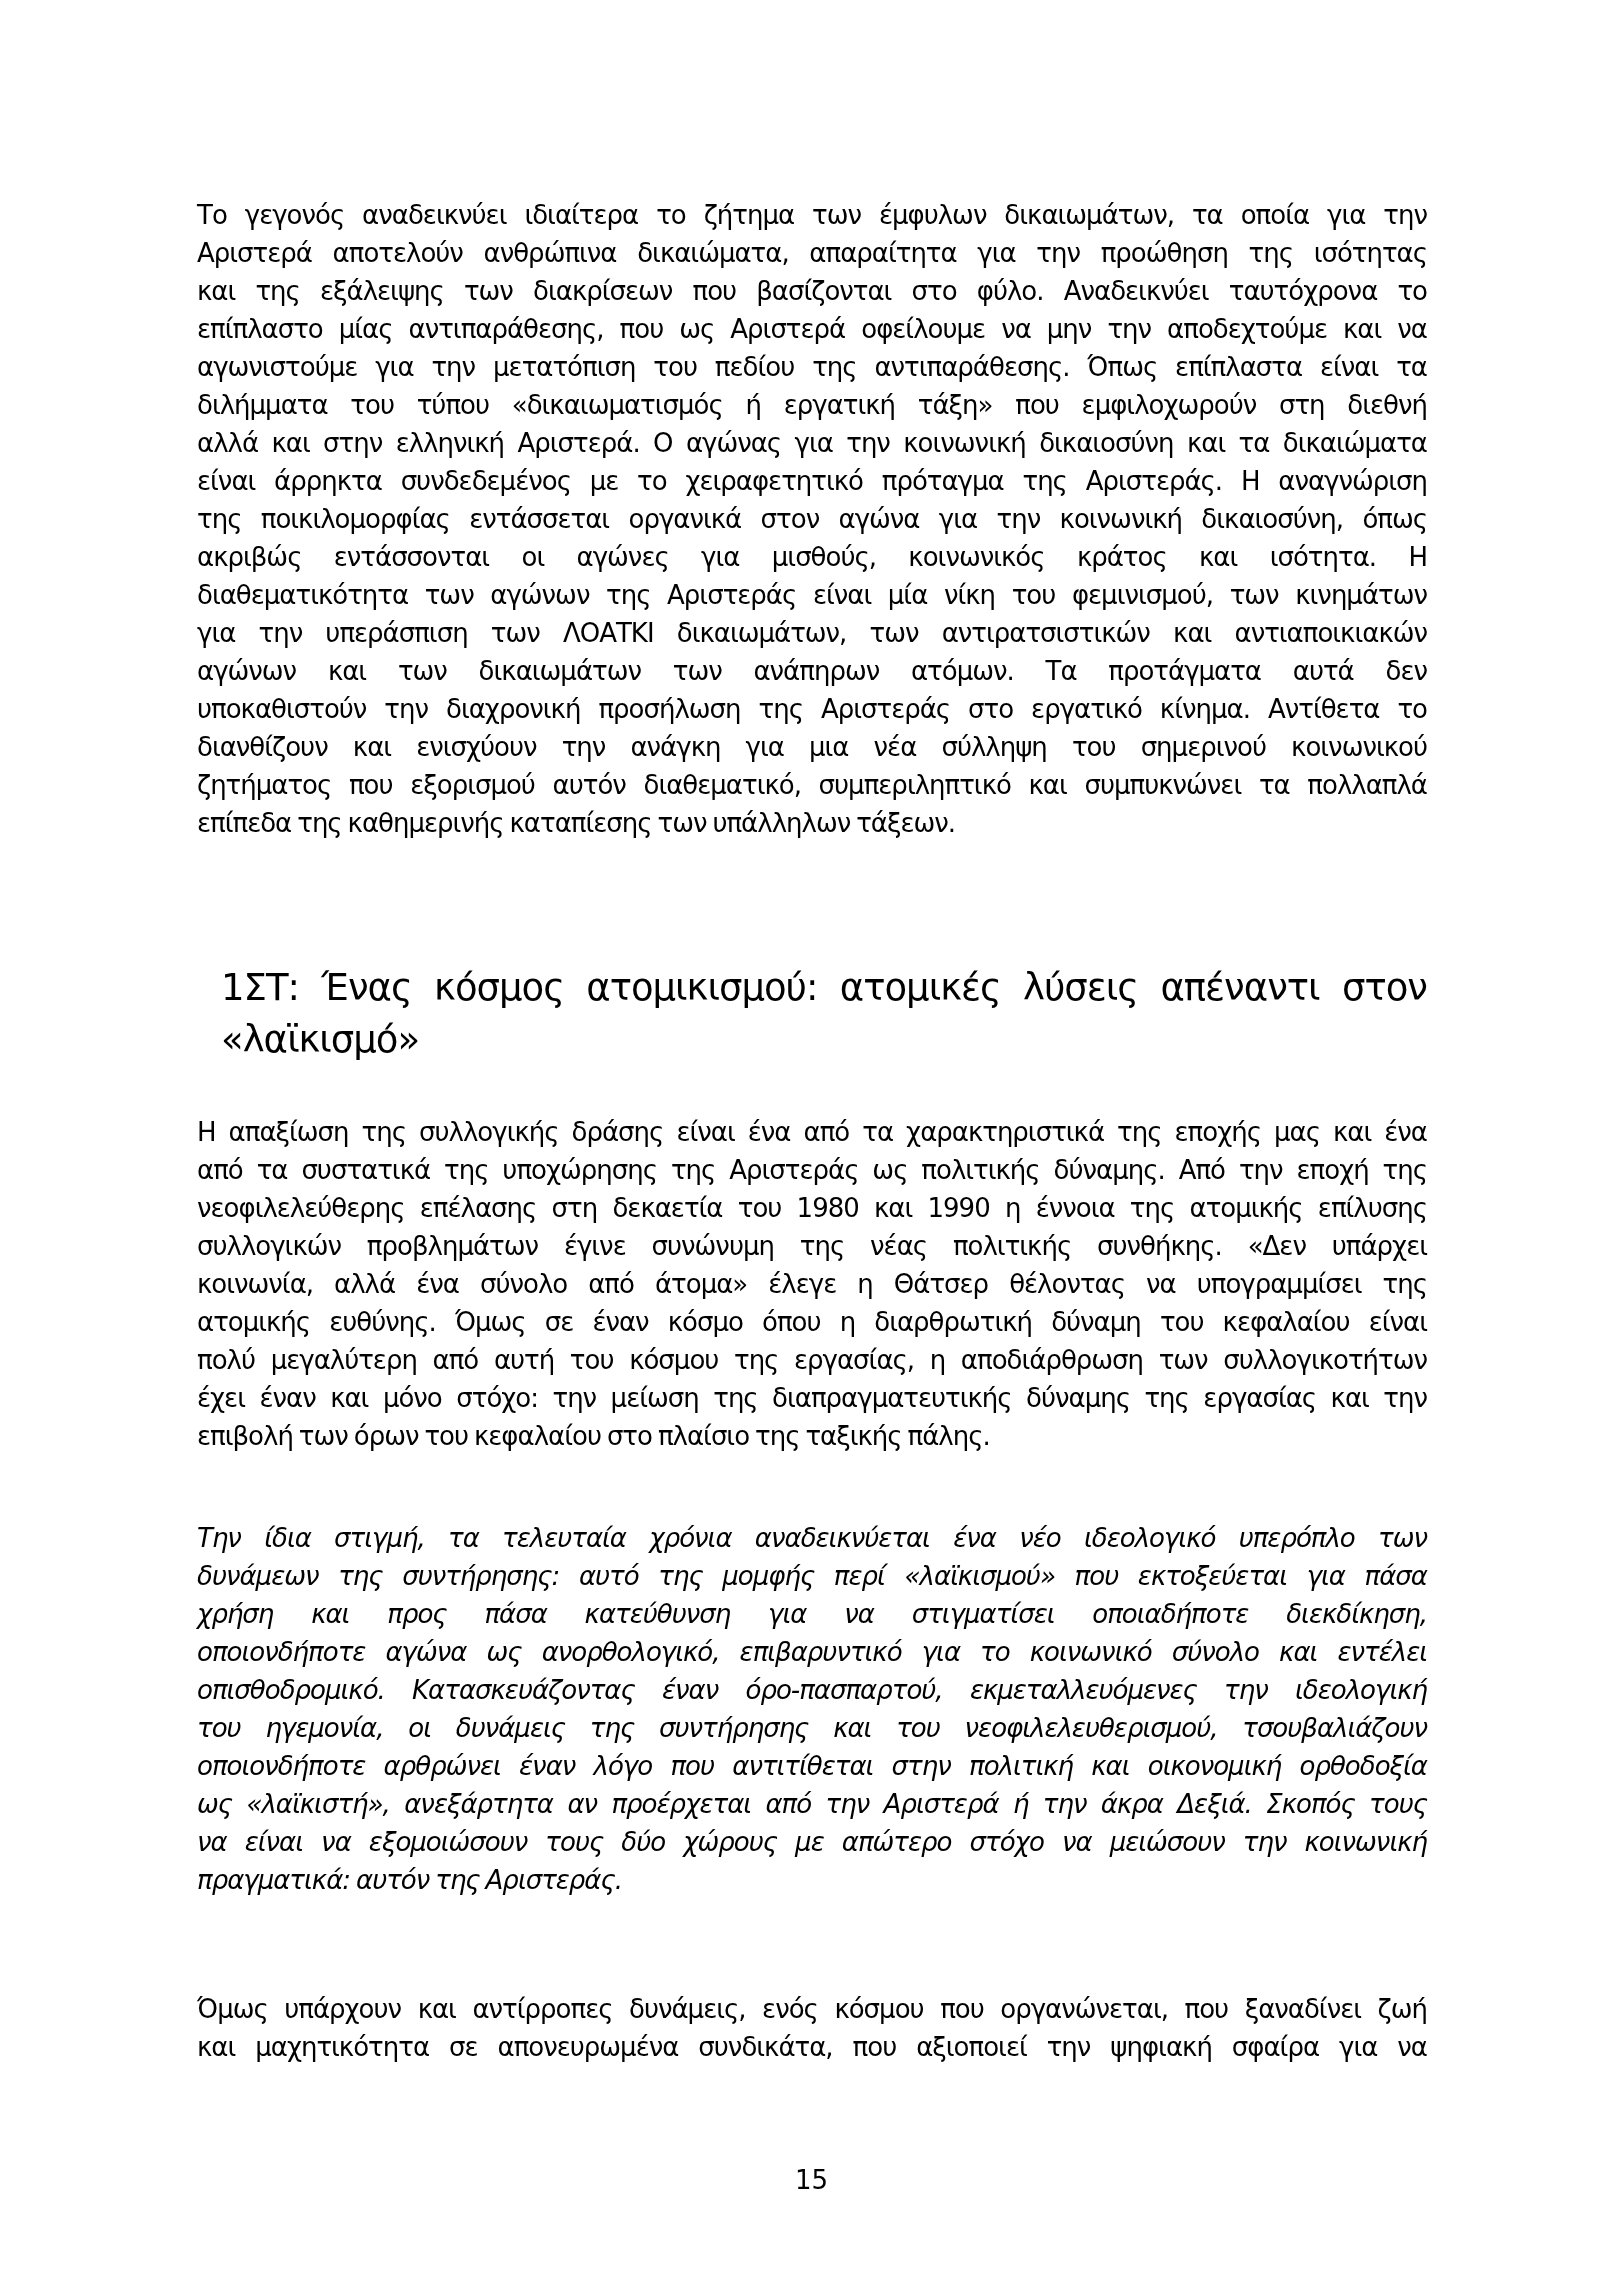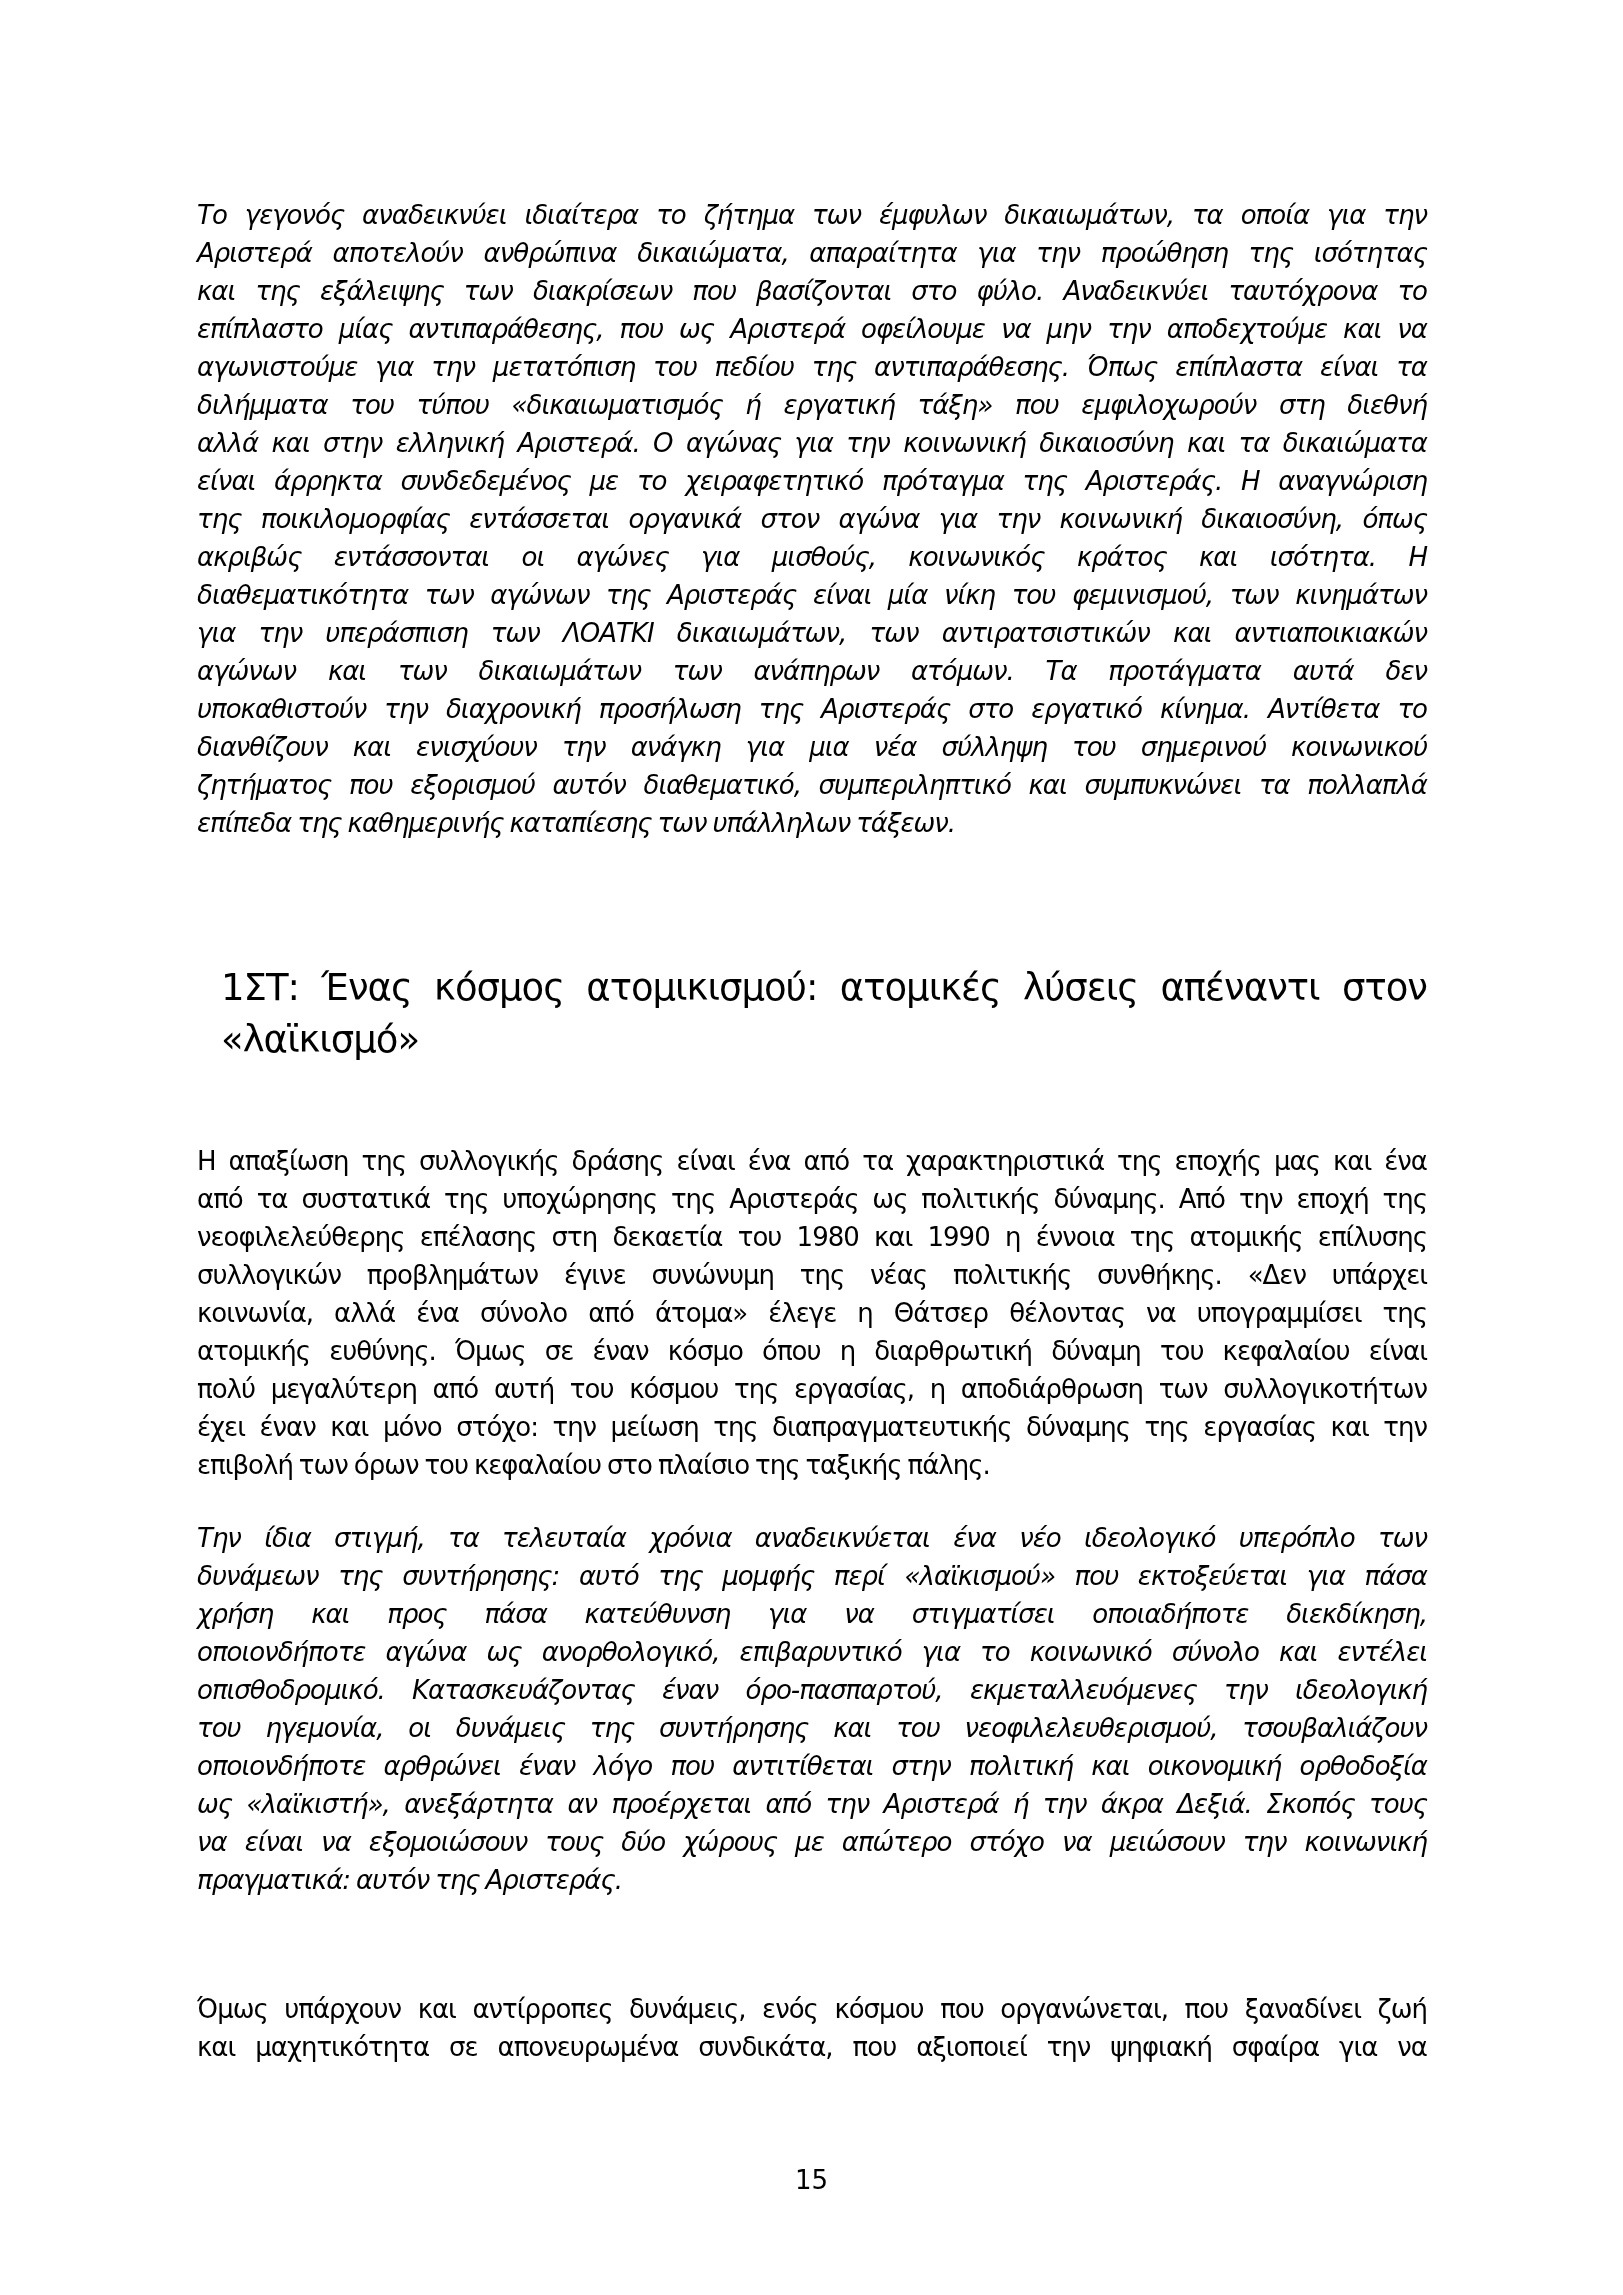--- a/index.html
+++ b/index.html
@@ -6,23 +6,23 @@
   body { width: 1623px; height: 2295px; position: relative; overflow: hidden;
          font-family: "DejaVu Sans", sans-serif; color: #000; }
   .block { position: absolute; left: 197px; width: 1230px; }
   .line { height: 38px; line-height: 38px; font-size: 26px; white-space: nowrap;
           text-align: justify; text-align-last: justify; letter-spacing: -1px;
           word-spacing: -1.3px; overflow: visible; }
   .line.last { text-align: center; text-align-last: left; }
   .heading .hline { height: 52px; line-height: 52px; font-size: 37px; white-space: nowrap;
           text-align: justify; text-align-last: justify; letter-spacing: -1px; margin-left: 24px; }
   .heading .hline.last { text-align: right; text-align-last: left; }
-  #p1 { top: 196px; font-style: italic; }
+  #p1 { top: 196px; }
   #h1 { top: 962px; }
-  #p2 { top: 1113px; margin-top: 29px; }
+  #p2 { top: 1113px; }
   #p3 { top: 1519px; font-style: italic; }
   #p4 { top: 1990px; }
   #page-num { position: absolute; top: 2164px; left: 0; width: 1623px; text-align: center;
               font-size: 26px; line-height: 33px; }
 </style>
 </head>
 <body>
 
 <div class="block" id="p1">
     <div class="line">Το γεγονός αναδεικνύει ιδιαίτερα το ζήτημα των έμφυλων δικαιωμάτων, τα οποία για την</div>

